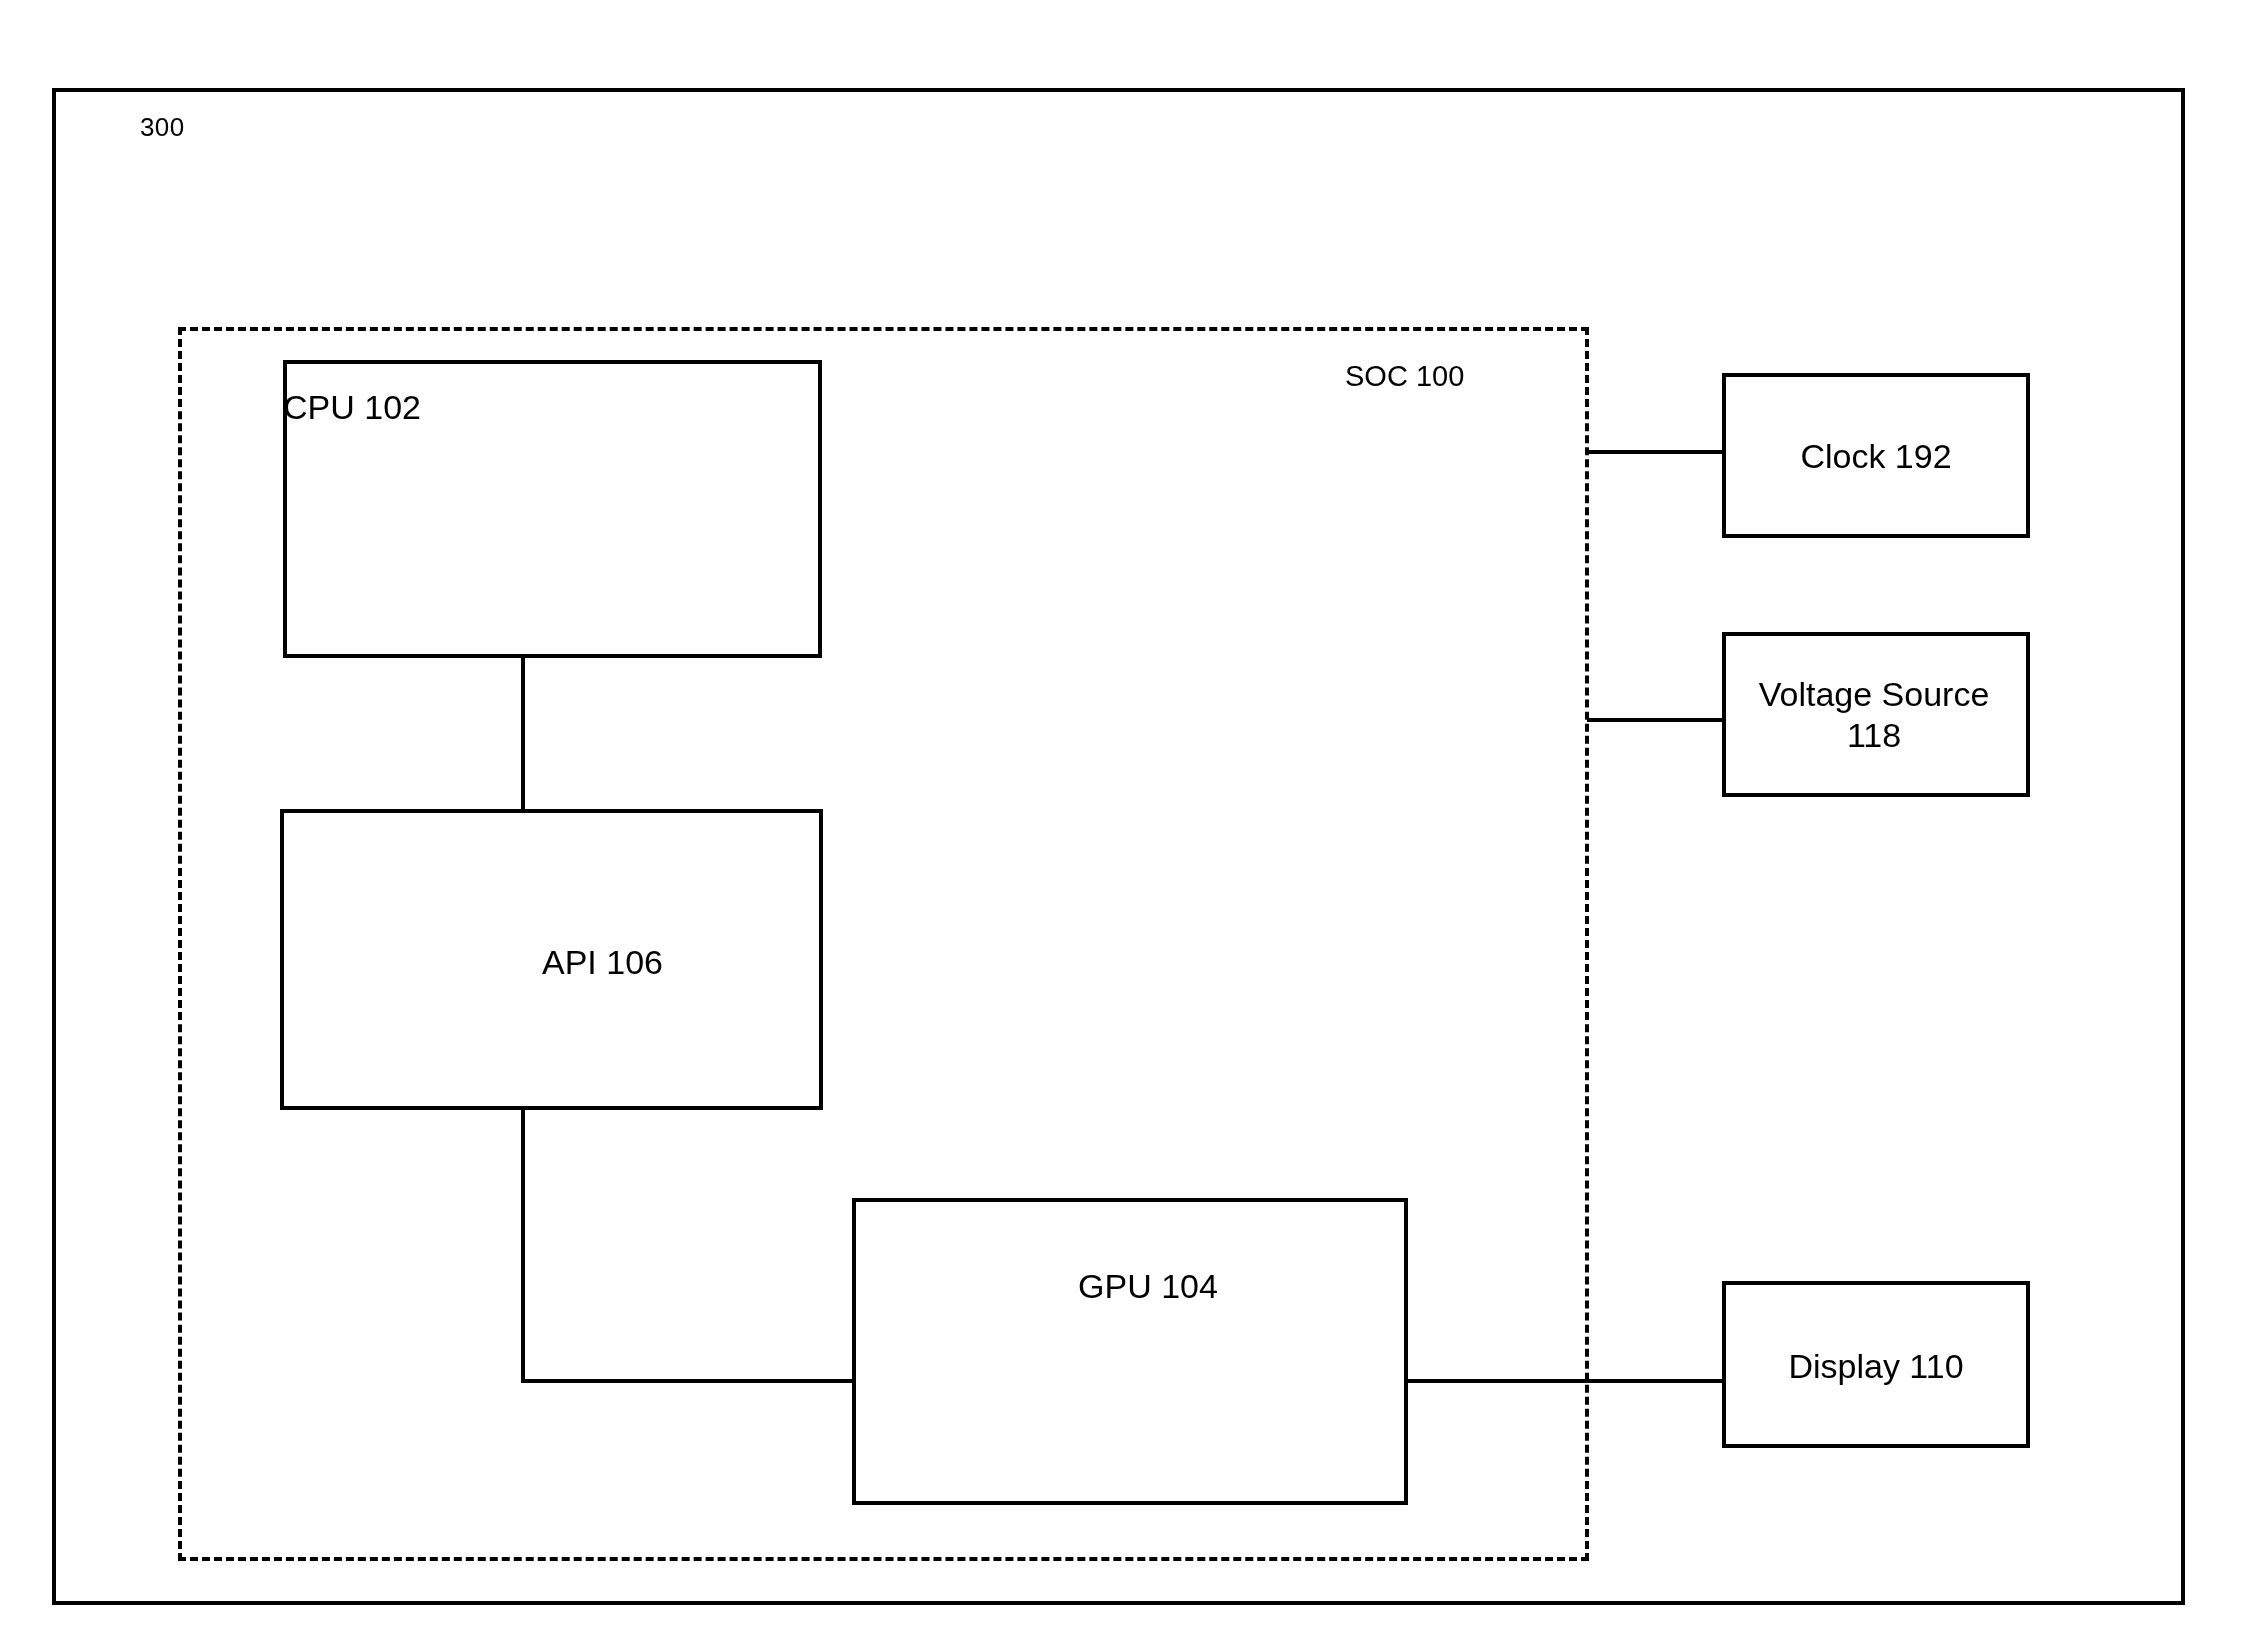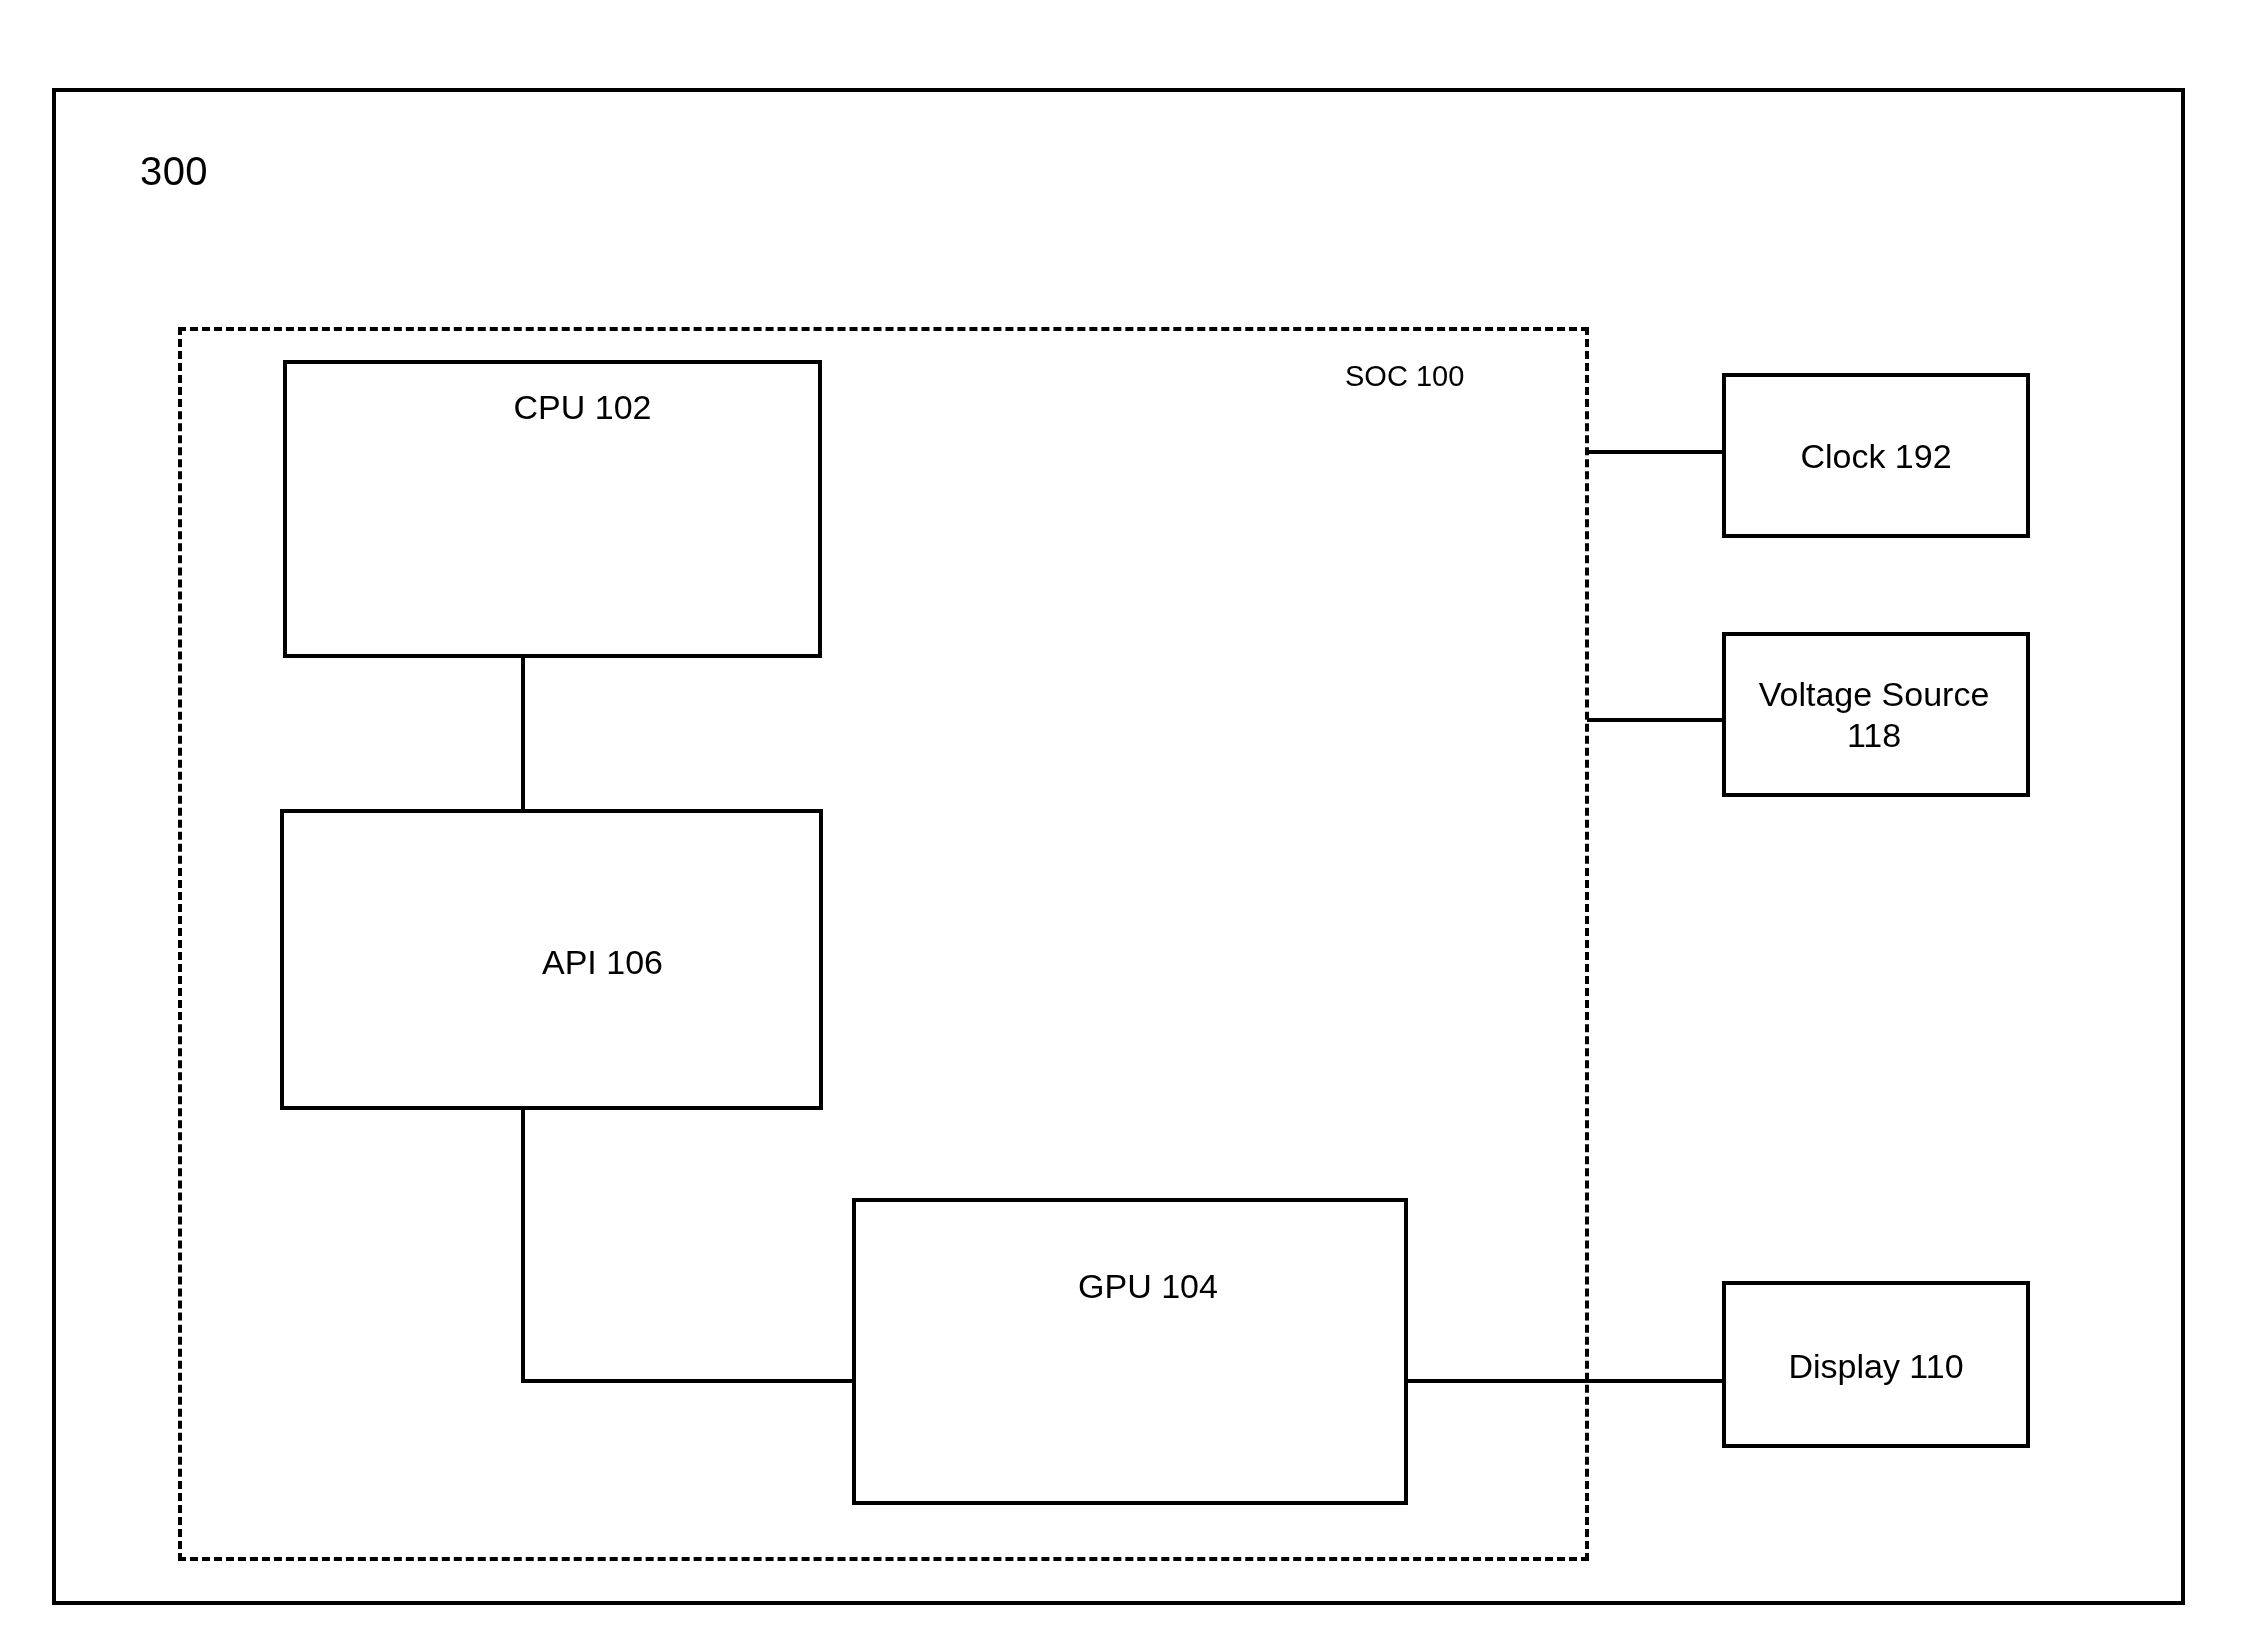--- a/index.html
+++ b/index.html
@@ -29,25 +29,24 @@
     border: 4px solid #000000;
     box-sizing: border-box;
     background: transparent;
   }
 
   
   .figure-number {
     position: absolute;
     left: 140px;
     top: 112px;
-    font-size: 40px;
+    font-size: 26px;
     color: #000000;
     letter-spacing: 0.4px;
     white-space: nowrap;
-    margin-top: 37px;
   }
 
   
   .soc-boundary {
     position: absolute;
     left: 178px;
     top: 327px;
     width: 1411px;
     height: 1234px;
     border: 4px dashed #000000;
@@ -74,21 +73,21 @@
     position: absolute;
     font-size: 34px;
     color: #000000;
     line-height: 1.22;
     white-space: pre-line;
     text-align: center;
   }
 
   
   .block-cpu      { left: 283px;  top: 360px;  width: 539px; height: 298px; }
-  .label-cpu      { left: 283px;  top: 387px;  width: 599px; text-align: center; }
+  .label-cpu      { left: 283px;  top: 387px;  width: 599px; text-align: left; }
 
   .block-api      { left: 280px;  top: 809px; width: 543px; height: 301px; }
   .label-api      { left: 280px;  top: 942px; width: 645px; text-align: center; }
 
   .block-gpu      { left: 852px; top: 1198px; width: 556px; height: 307px; }
   .label-gpu      { left: 852px; top: 1226px; width: 592px; text-align: center; margin-top: 40px; }
 
   .block-clock    { left: 1722px; top: 373px;  width: 308px; height: 165px; }
   .label-clock    { left: 1722px; top: 436px;  width: 308px; }
 

